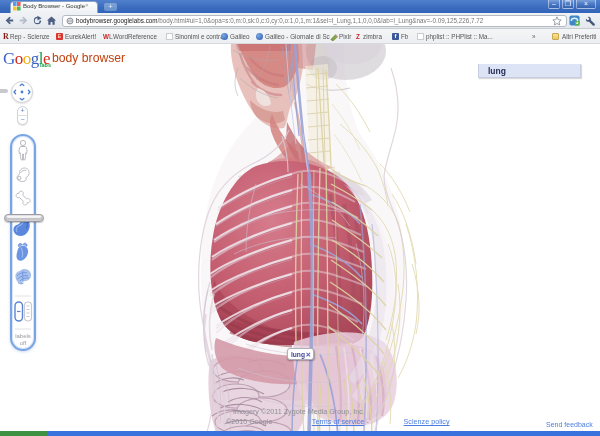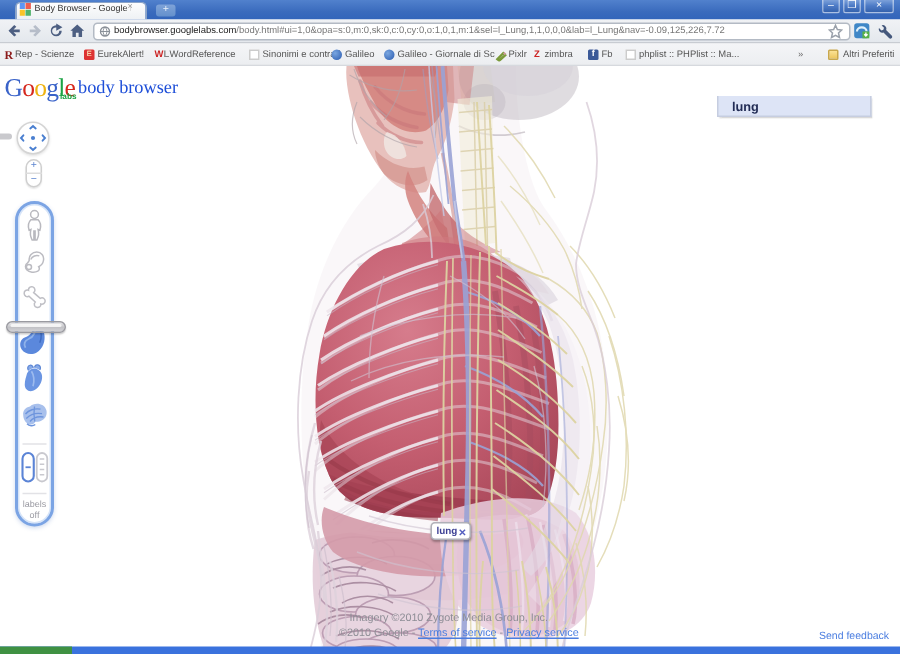--- a/index.html
+++ b/index.html
@@ -35,33 +35,33 @@
 #bookbar { left:0; top:29px; width:600px; height:15px;
   background:linear-gradient(#f4f5f7,#eceef1); border-bottom:1px solid #d6d9de; }
 .bm { top:33px; font-size:6.3px; color:#555; white-space:nowrap; }
 .bmic { top:33px; width:7px; height:7px; font-size:6px; line-height:7px; }
 
 #content { left:0; top:44px; width:600px; height:392px; background:#fff; overflow:hidden; }
 
 
 #logo { left:3px; top:5px; font-family:"Liberation Serif", serif; font-size:17px; letter-spacing:-0.5px; }
 #labs { left:40px; top:18px; font-size:5.5px; color:#1ca345; font-weight:bold; }
-#bbtitle { left:52px; top:7px; font-size:12.2px; color:#1d4ed8;font-family:Liberation Serif, serif; }
+#bbtitle { left:52px; top:7px; font-size:12.2px; color:#c2410c; }
 
 
 #sbox { left:478px; top:6px; width:115px; height:13px; background:#fff;
   border:1px solid #9fb6e4; border-radius:1px; }
 #sboxtxt { left:13px; top:2.5px; font-size:7.6px; color:#444; }
 #sdrop { left:478px; top:20px; width:103px; height:14px; background:#dde4f6;
   border:1px solid #c6cde0; border-top:none; box-shadow:1px 1px 1px rgba(0,0,0,.15); }
 #sdroptxt { left:9px; top:2px; font-size:8.5px; font-weight:bold; color:#222c55; }
 
 
 .foot { font-size:7.2px; color:#8e8e96; white-space:nowrap; }
-.foot a { color:#4a7de0; text-decoration:underline; }
+.foot a { color:#4a7de0; text-decoration:underline;margin-left:33px; }
 #sendfb { left:546px; top:377px; font-size:7px; color:#4a7de0; }
 #barbottom { left:0; top:387px; width:600px; height:5px; background:#3a72dd; }
 #bargreen { left:0; top:387px; width:48px; height:5px; background:#3f9142; }
 </style>
 </head>
 <body>
 <div id="page">
 
   <div id="titlebar" class="abs"></div>
   <div id="tab" class="abs"></div>
@@ -482,19 +482,19 @@
     <div class="abs" style="left:305.5px;top:306.5px;font-size:6.6px;font-weight:bold;color:#555fc0;">✕</div>
 
     <div id="logo" class="abs"><span style="color:#3a63c9">G</span><span style="color:#d6281e">o</span><span style="color:#eeb211">o</span><span style="color:#3a63c9">g</span><span style="color:#1ca345">l</span><span style="color:#d6281e">e</span></div>
     <div id="labs" class="abs">labs</div>
     <div id="bbtitle" class="abs">body browser</div>
 
     <div id="sdrop" class="abs">
         <div id="sdroptxt" class="abs">lung</div>
       </div>
 
-    <div class="foot abs" style="left:233px;top:363px;">Imagery ©2010 Zygote Media Group, Inc.</div>
-    <div class="foot abs" style="left:226px;top:373px;">©2010 Google - <a>Terms of service</a> - <a>Privacy service</a></div>
+    <div class="foot abs" style="left:233px;top:363px;">Imagery ©2011 Zygote Media Group, Inc.</div>
+    <div class="foot abs" style="left:226px;top:373px;">©2010 Google - <a>Terms of service</a> - <a>Scienze policy</a></div>
     <div id="sendfb" class="abs">Send feedback</div>
     <div id="barbottom" class="abs"></div>
     <div id="bargreen" class="abs"></div>
   </div>
 </div>
 
 </body></html>

